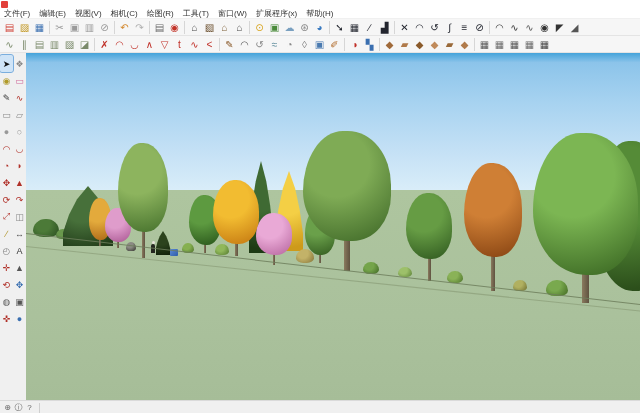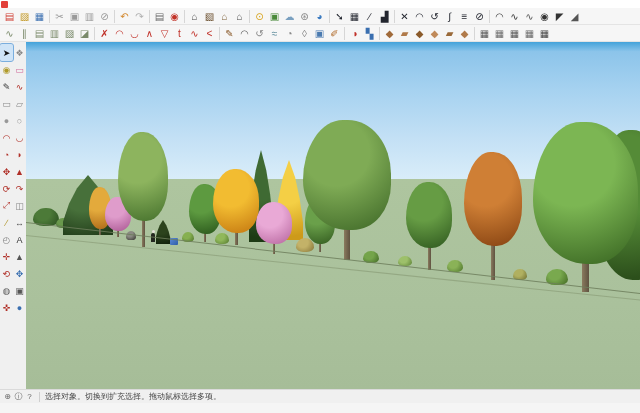--- a/index.html
+++ b/index.html
@@ -43,20 +43,31 @@
   .st-sep { width:1px; height:10px; background:#cfcfcf; margin:0 2px; }
   .status-text { font-size:8px; color:#444; white-space:nowrap; }
 </style>
 </head>
 <body>
 
 <div class="app">
   <div class="titlebar">
     <div class="logo"></div>
   </div>
+  <div class="menubar" id="menubar">
+      <span class="menu-item">文件(F)</span>
+      <span class="menu-item">编辑(E)</span>
+      <span class="menu-item">视图(V)</span>
+      <span class="menu-item">相机(C)</span>
+      <span class="menu-item">绘图(R)</span>
+      <span class="menu-item">工具(T)</span>
+      <span class="menu-item">窗口(W)</span>
+      <span class="menu-item">扩展程序(x)</span>
+      <span class="menu-item">帮助(H)</span>
+    </div>
   <div class="toolbar" id="toolbar1">
       <div class="tb-icon" style="color: rgb(207, 58, 46);">▤</div>
       <div class="tb-icon" style="color: rgb(196, 154, 40);">▨</div>
       <div class="tb-icon" style="color: rgb(58, 111, 176);">▦</div>
       <div class="tb-sep"></div>
       <div class="tb-icon" style="color: rgb(154, 154, 154);">✂</div>
       <div class="tb-icon" style="color: rgb(154, 154, 154);">▣</div>
       <div class="tb-icon" style="color: rgb(154, 154, 154);">▥</div>
       <div class="tb-icon" style="color: rgb(154, 154, 154);">⊘</div>
       <div class="tb-sep"></div>
@@ -282,15 +293,14 @@
         <div class="gline" style="left: 0px; top: 193px; width: 680px; background: rgb(138, 156, 120); opacity: 0.7; transform: rotate(6deg);"></div>
       </div>
   </div>
   <div class="statusbar">
     <span id="status-icons" style="display:flex;gap:2px;">
         <span class="st-icon">⊕</span>
         <span class="st-icon">ⓘ</span>
         <span class="st-icon">?</span>
       </span>
     <span class="st-sep"></span>
-    <span class="status-text">选择对象。切换到扩充选择。拖动鼠标选择多项。</span>
   </div>
 </div>
 
 </body></html>

